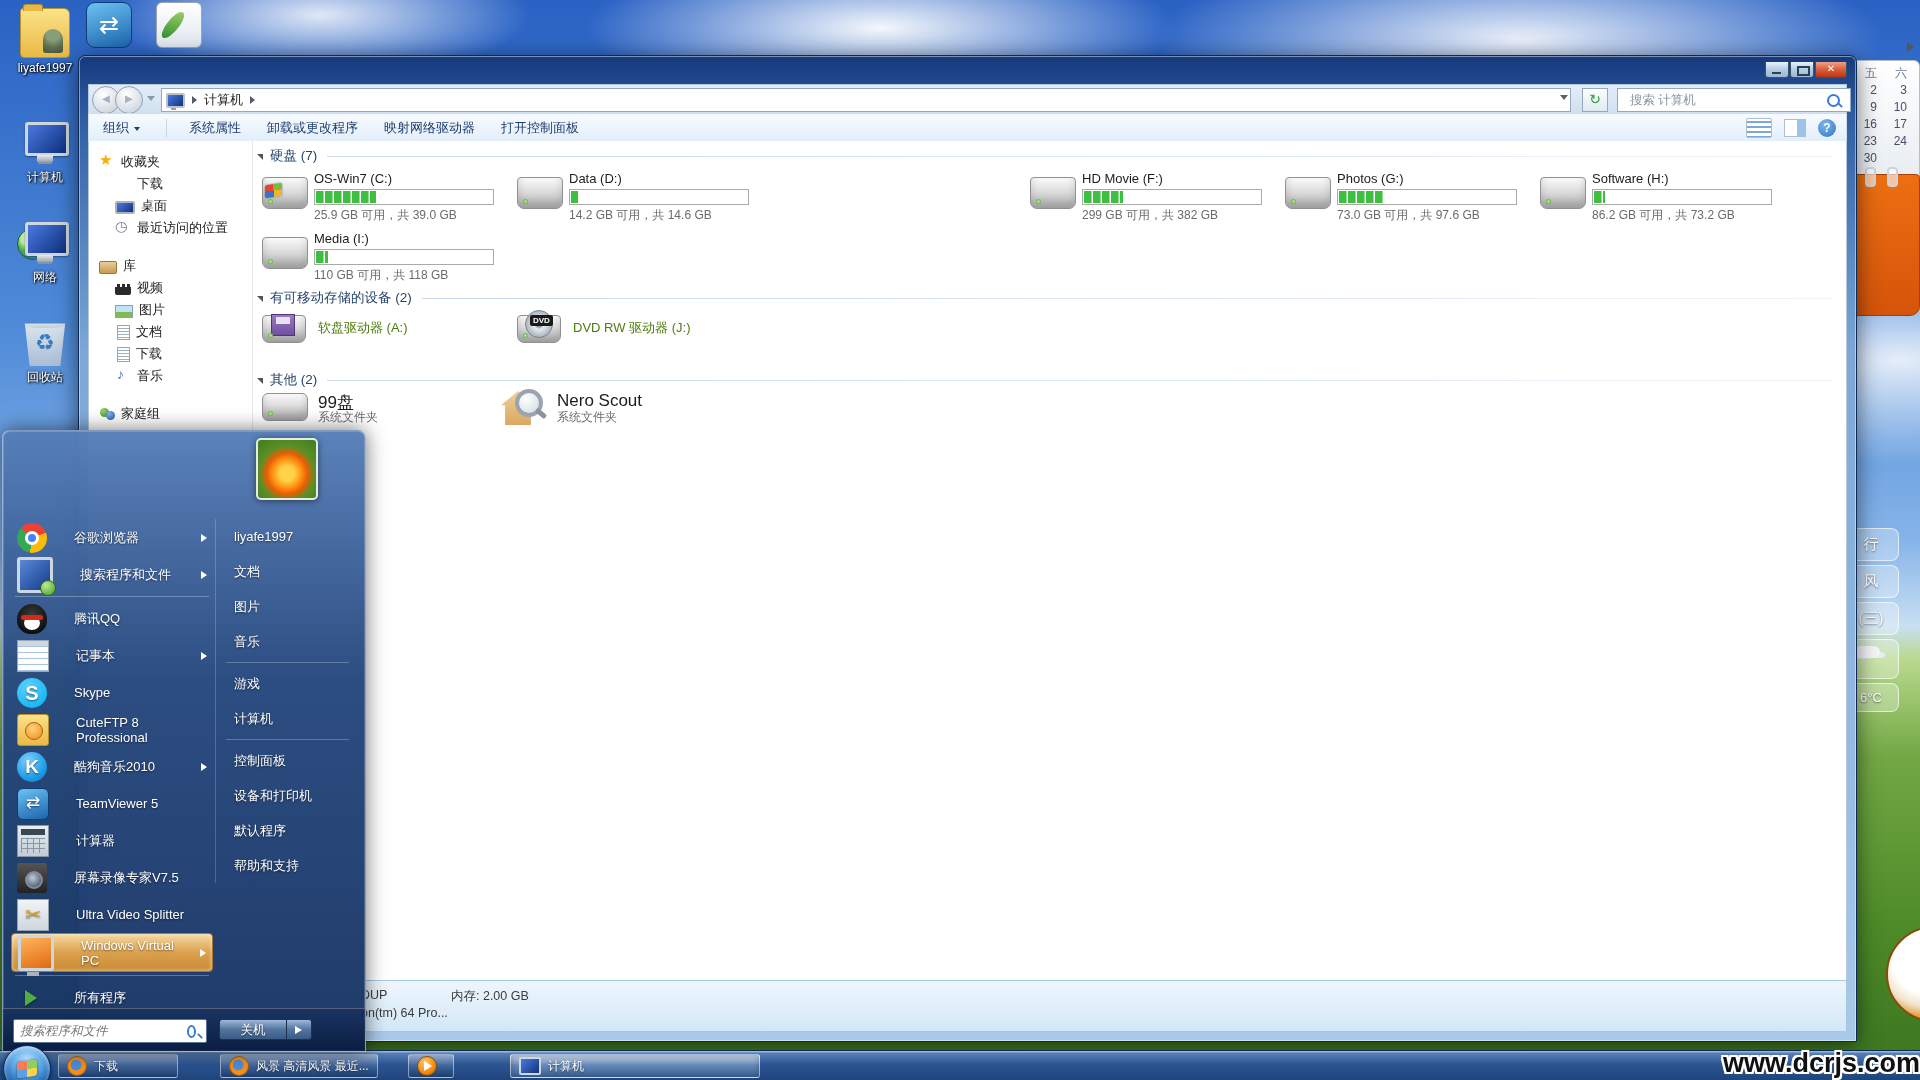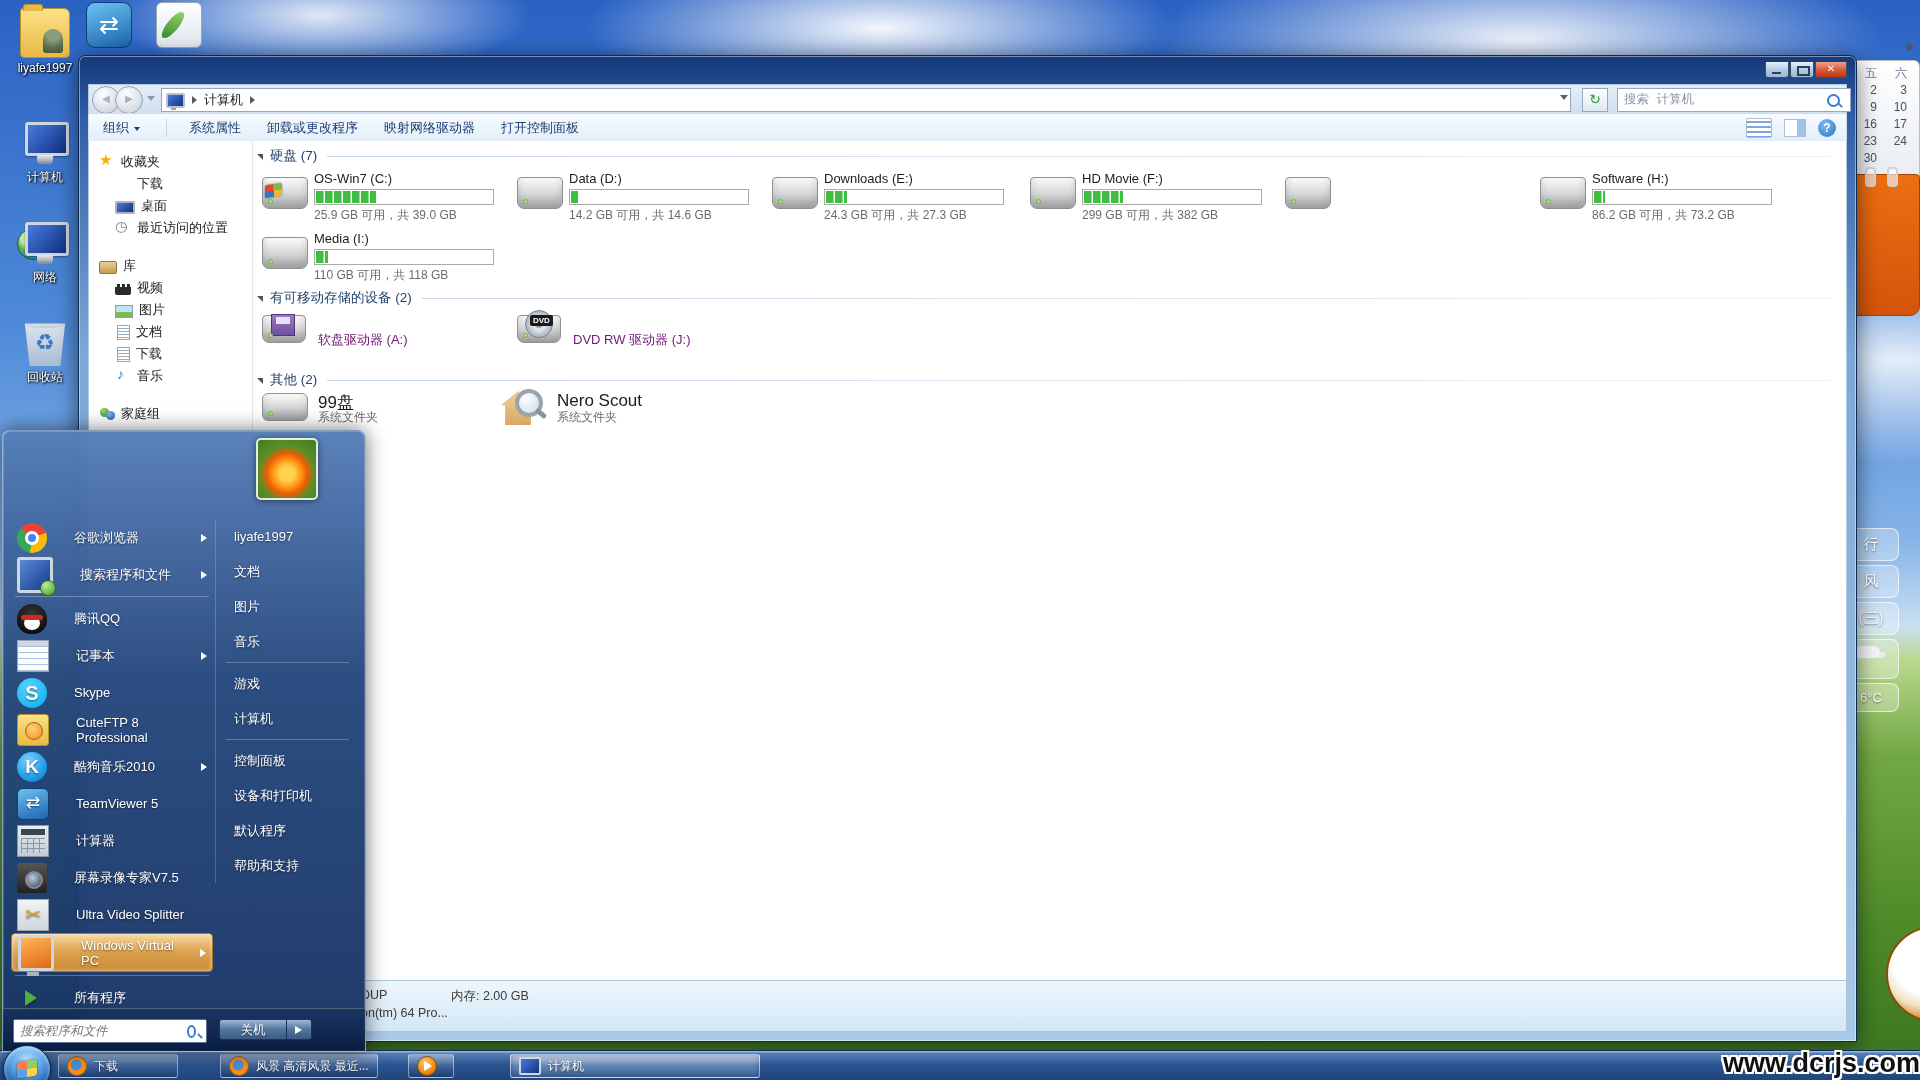--- a/index.html
+++ b/index.html
@@ -61,21 +61,21 @@
   .navrow{position:absolute;left:9px;right:9px;top:28px;height:29px;background:linear-gradient(180deg,#e3edf8,#d0e0f0);border:1px solid #b5c9de;border-bottom:none;}
   .navbtn{position:absolute;top:1px;width:26px;height:26px;border-radius:50%;background:radial-gradient(circle at 40% 30%,#ffffff,#d8dee6 65%,#bcc6d2);border:1px solid #93a2b4;color:#a7b2c0;text-align:center;line-height:24px;font-size:13px;}
   .nav-drop{position:absolute;left:58px;top:11px;width:0;height:0;border-top:5px solid #8b99aa;border-left:4px solid transparent;border-right:4px solid transparent;}
   .address{position:absolute;left:72px;top:3px;width:1404px;height:22px;background:#fff;border:1px solid #94a9c0;display:flex;align-items:center;padding-left:4px;font-size:13px;color:#222;}
   .crumb-arr{width:0;height:0;border-left:5px solid #4f5b68;border-top:4px solid transparent;border-bottom:4px solid transparent;margin:0 7px;}
   .addr-drop{position:absolute;right:2px;top:6px;width:0;height:0;border-top:5px solid #56626f;border-left:4px solid transparent;border-right:4px solid transparent;}
   .mini-mon{width:15px;height:11px;border:2px solid #b9c2cc;border-radius:2px;background:linear-gradient(135deg,#4a7ae0,#12337e);position:relative;}
   .mini-mon::after{content:"";position:absolute;left:3px;bottom:-4px;width:5px;height:2px;background:#9aa2ab;}
   .refresh{position:absolute;left:1493px;top:3px;width:24px;height:22px;background:linear-gradient(#fdfefe,#dfe9f2);border:1px solid #94a9c0;color:#2f9e44;text-align:center;line-height:20px;font-size:14px;}
   .searchbox{position:absolute;left:1528px;top:3px;width:232px;height:22px;background:#fff;border:1px solid #94a9c0;display:flex;align-items:center;}
-  .searchbox input{flex:1;border:none;outline:none;font-size:12.5px;color:#333;padding:0 6px;font-family:Liberation Mono, monospace;background:transparent;}
+  .searchbox input{flex:1;border:none;outline:none;font-size:12.5px;color:#333;padding:0 12px;font-family:Liberation Serif, serif;background:transparent;}
   .searchbox input::placeholder{color:#8a95a1;font-style:normal;}
   .mag{width:9px;height:9px;border:2px solid #3a7bd5;border-radius:50%;position:relative;margin-right:10px;}
   .mag::after{content:"";position:absolute;left:8px;top:8px;width:6px;height:2px;background:#3a7bd5;transform:rotate(45deg);}
   .cmdbar{position:absolute;left:9px;right:9px;top:57px;height:28px;background:linear-gradient(180deg,#f7fbfe,#e2eefa);border:1px solid #cfdded;display:flex;align-items:center;padding-left:14px;font-size:13px;color:#1f3d70;}
   .cmd{margin-right:26px;white-space:nowrap;}
   .cmd-sep{width:1px;height:18px;background:#c9d6e4;margin-right:22px;}
   .cmd-drop{display:inline-block;width:0;height:0;border-top:4px solid #1f3d70;border-left:3.5px solid transparent;border-right:3.5px solid transparent;margin-left:5px;vertical-align:middle;}
   .cmd-right{position:absolute;right:10px;top:4px;display:flex;align-items:center;gap:12px;}
   .view-ic{width:24px;height:18px;border:1px solid #aebfd2;border-radius:2px;background:repeating-linear-gradient(180deg,#7da7d8 2px,#7da7d8 4px,#fff 4px,#fff 7px);}
   .pane-ic{width:20px;height:16px;border:1px solid #aebfd2;background:linear-gradient(90deg,#fff 0 60%,#9fc3e8 60% 100%);}
@@ -107,21 +107,21 @@
   .drive .txt{position:absolute;left:52px;top:0;width:190px;}
   .dr-name{font-size:13px;color:#1c1c1c;}
   .dr-bar{margin-top:3px;width:176px;height:12px;border:1px solid #aaa;background:#fff;padding:1px;}
   .dr-fill{height:100%;background:repeating-linear-gradient(90deg,#3fbf3f 0 7px,#8fdf8f 7px 8px,#fff 8px 9px);}
   .dr-cap{margin-top:2px;font-size:12px;color:#6b6b6b;}
   .hdd{position:absolute;left:0;top:6px;width:44px;height:30px;background:linear-gradient(180deg,#fafafa,#d6d6d6 55%,#b8b8b8);border:1px solid #909090;border-radius:4px 4px 7px 7px;box-shadow:inset 0 -7px 8px rgba(0,0,0,.15);}
   .hdd::after{content:"";position:absolute;left:5px;bottom:4px;width:5px;height:5px;border-radius:50%;background:radial-gradient(#bff09a,#3f9e22);}
   .winflag{position:absolute;left:2px;top:6px;width:17px;height:13px;border-radius:2px;transform:skewY(-8deg);background:conic-gradient(#7db944 0 25%,#f1b42d 0 50%,#3a74c8 0 75%,#e4452c 0 100%);box-shadow:0 0 2px rgba(0,0,0,.5);}
   .dev{position:absolute;width:250px;height:48px;}
   .dev .hdd{top:12px;width:42px;height:26px;}
-  .dev-label{position:absolute;left:56px;top:28px;font-size:13px;color:#701a75;}
+  .dev-label{position:absolute;left:56px;top:16px;font-size:13px;color:#4d7c0f;}
   .flopdisk{position:absolute;left:8px;top:-2px;width:22px;height:20px;background:linear-gradient(180deg,#9a7cc0,#6f4fa0);border:1px solid #4f357a;}
   .flopdisk::after{content:"";position:absolute;left:4px;top:2px;width:14px;height:7px;background:#e8e2f2;}
   .dvddisc{position:absolute;left:7px;top:-6px;width:26px;height:26px;border-radius:50%;background:radial-gradient(circle,#8a929b 0 15%,#e8ecf0 28%,#b9c2cc 60%,#98a2ac 100%);border:1px solid #7a828b;}
   .dvdbadge{position:absolute;left:4px;top:4px;background:#1a1a1a;color:#fff;font-size:8px;font-weight:bold;padding:1px 3px;border-radius:2px;}
   .oth{position:absolute;width:250px;height:50px;}
   .oth .hdd{top:4px;width:44px;height:26px;border-radius:6px;}
   .oth-name{position:absolute;left:56px;top:2px;font-size:17px;color:#1c1c1c;}
   .oth-sub{position:absolute;left:56px;top:20px;font-size:12px;color:#6b6b6b;}
   .nerohouse{position:absolute;left:0;top:2px;width:34px;height:34px;background:linear-gradient(180deg,#f0cf9a,#d8a860);clip-path:polygon(50% 0,100% 42%,88% 42%,88% 100%,12% 100%,12% 42%,0 42%);}
   .neroglass{position:absolute;left:14px;top:0;width:20px;height:20px;border-radius:50%;border:4px solid #9aa4ae;background:radial-gradient(circle at 35% 30%,#ffffff,#cfd9e2);}
@@ -405,42 +405,39 @@
           <div class="drive" style="left: 262px; top: 30px;">
             <div class="hdd"></div>
             <div class="txt">
               <div class="dr-name">Data (D:)</div>
               <div class="dr-bar">
                 <div class="dr-fill" style="width: 4%;"></div>
               </div>
               <div class="dr-cap">14.2 GB 可用，共 14.6 GB</div>
             </div>
           </div>
-          <div class="drive" style="left: 517px; top: 30px;">
-            <div class="hdd"></div>
-            <div class="txt">
-              <div class="dr-name">Downloads (E:)</div>
-              <div class="dr-bar">
-                <div class="dr-fill" style="width: 12%;"></div>
-              </div>
-              <div class="dr-cap">24.3 GB 可用，共 27.3 GB</div>
-            </div>
-          </div>
           <div class="drive" style="left: 775px; top: 30px;">
             <div class="hdd"></div>
             <div class="txt">
               <div class="dr-name">HD Movie (F:)</div>
               <div class="dr-bar">
                 <div class="dr-fill" style="width: 22%;"></div>
               </div>
               <div class="dr-cap">299 GB 可用，共 382 GB</div>
             </div>
           </div>
           <div class="drive" style="left: 1030px; top: 30px;">
             <div class="hdd"></div>
+            <div class="txt">
+              <div class="dr-name">Photos (G:)</div>
+              <div class="dr-bar">
+                <div class="dr-fill" style="width: 25%;"></div>
+              </div>
+              <div class="dr-cap">73.0 GB 可用，共 97.6 GB</div>
+            </div>
           </div>
           <div class="drive" style="left: 1285px; top: 30px;">
             <div class="hdd"></div>
             <div class="txt">
               <div class="dr-name">Software (H:)</div>
               <div class="dr-bar">
                 <div class="dr-fill" style="width: 6%;"></div>
               </div>
               <div class="dr-cap">86.2 GB 可用，共 73.2 GB</div>
             </div>

